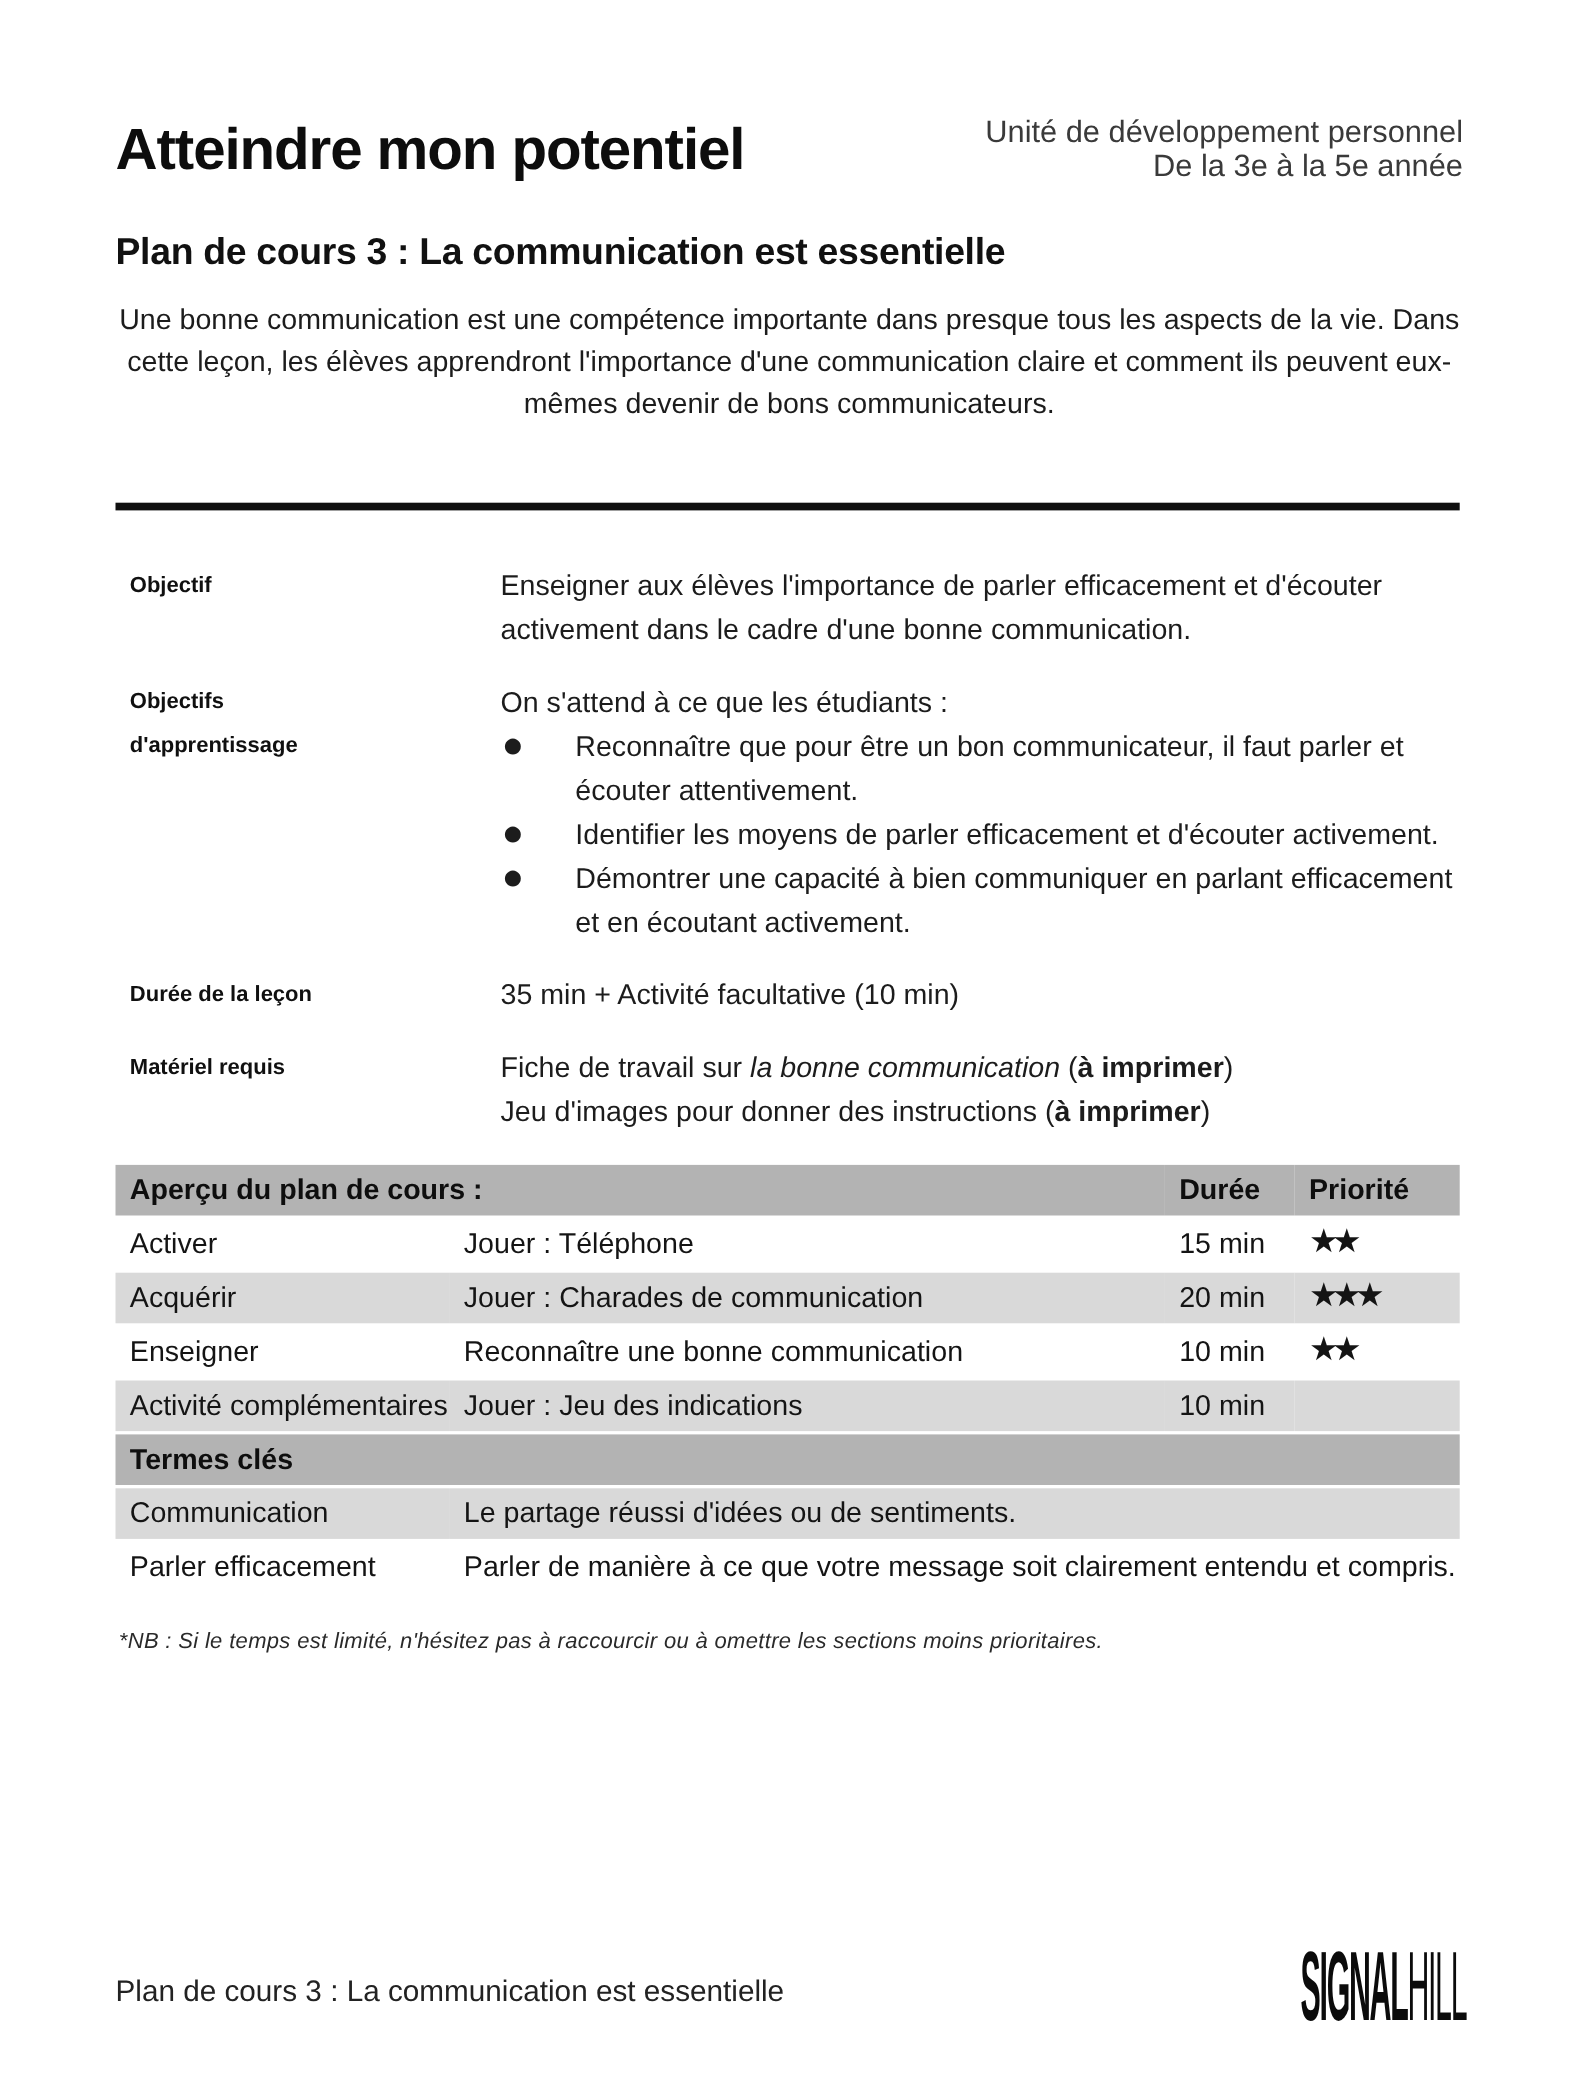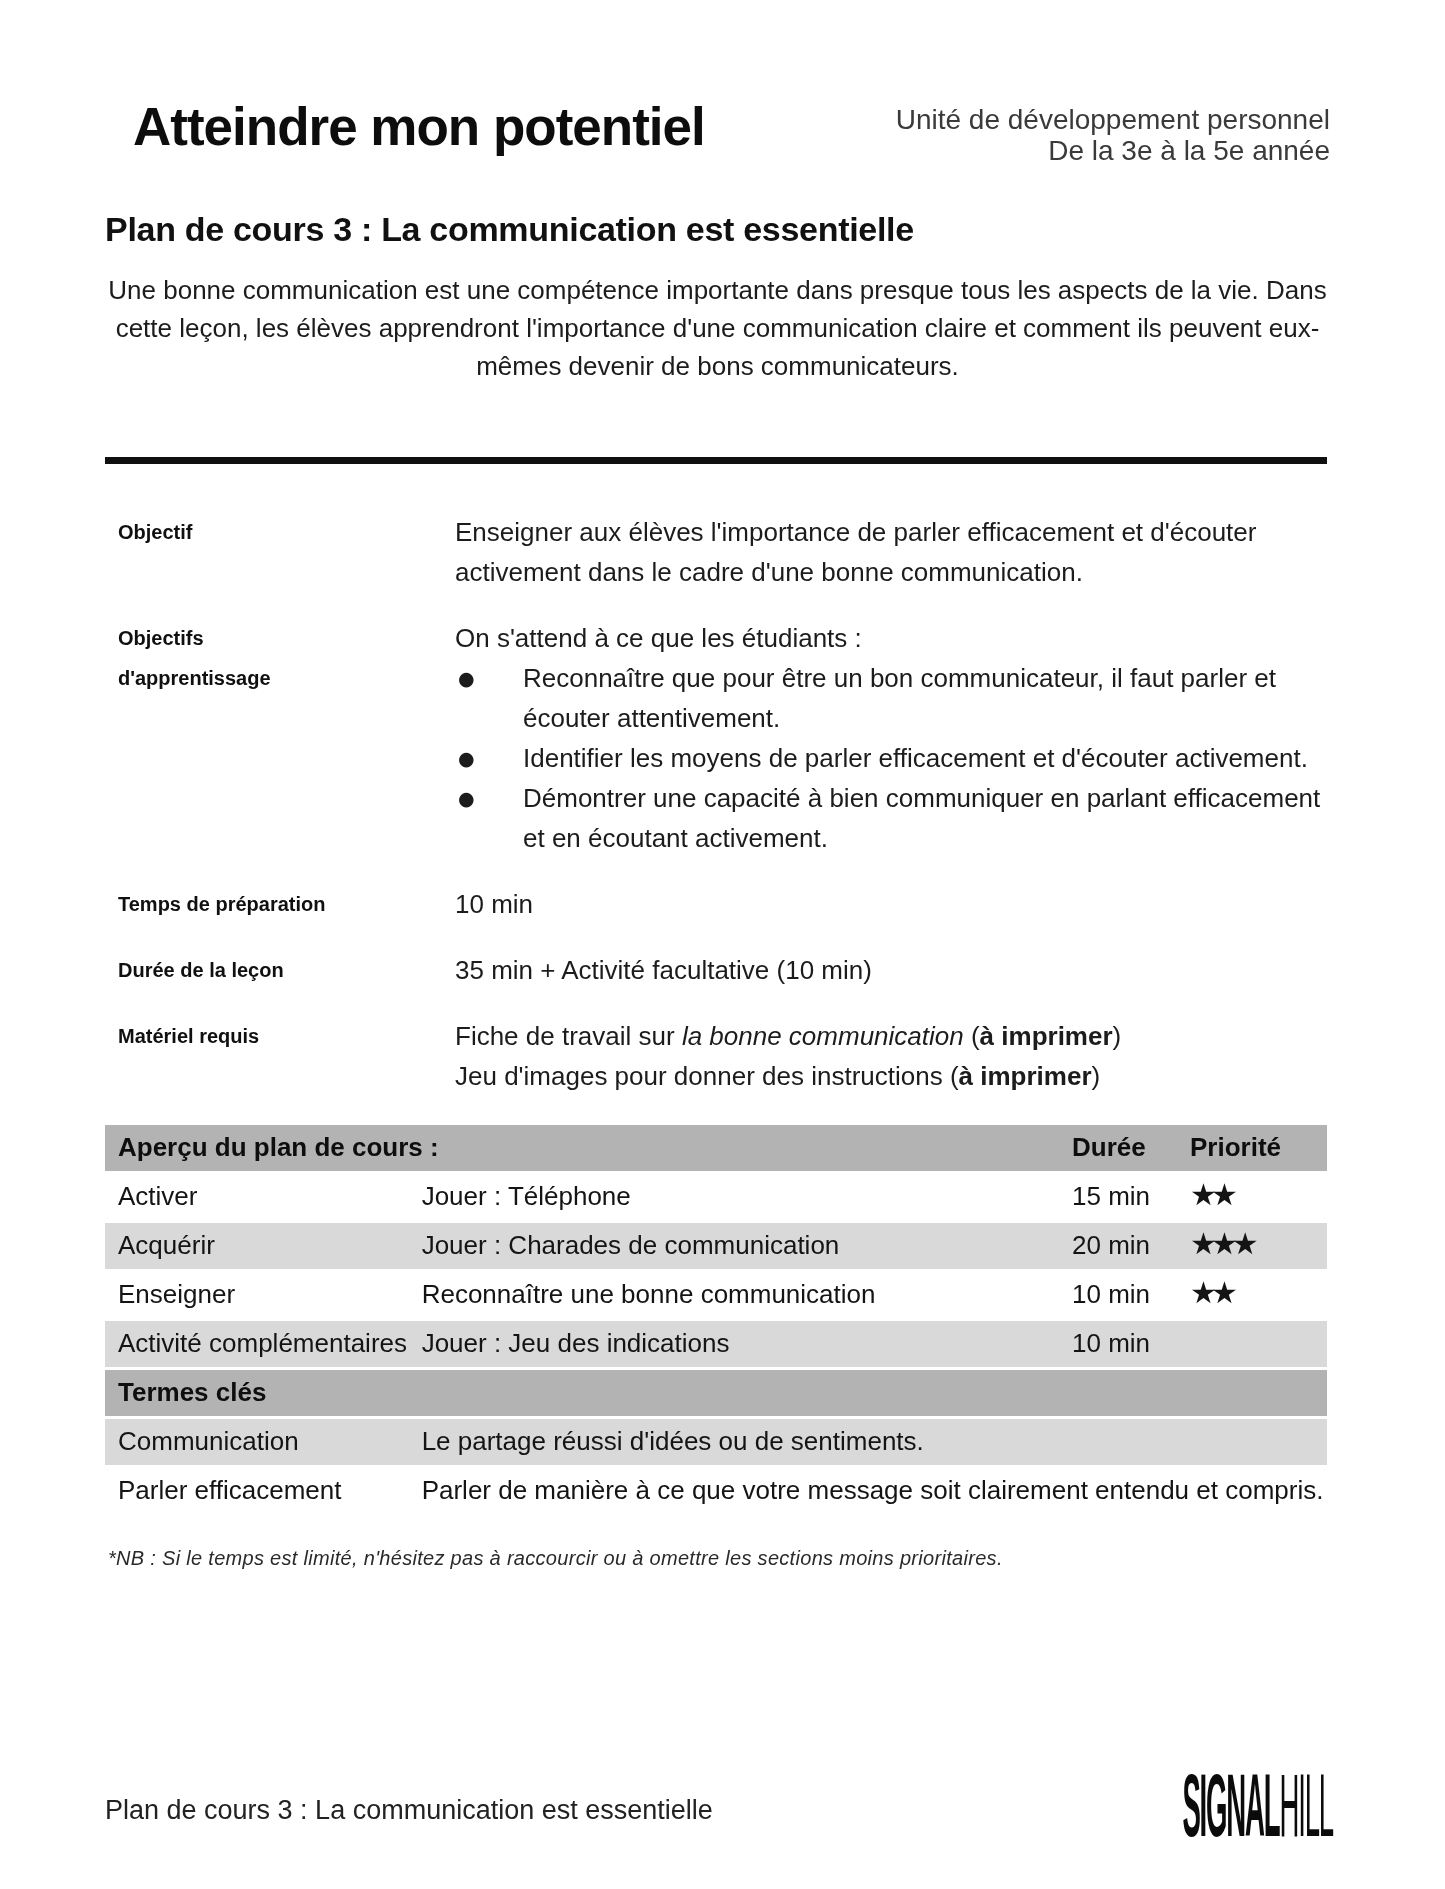--- a/index.html
+++ b/index.html
@@ -15,21 +15,21 @@
     color:var(--ink);
     position:relative;
     overflow:hidden;
   }
   .page{
     position:relative;
     width:1445px;height:1889px;
     padding:98px 115px 0 105px;
   }
   
-  .topbar{display:flex;justify-content:space-between;align-items:flex-start;margin-left:28px;}
+  .topbar{display:flex;justify-content:space-between;align-items:flex-end;}
   .brand-title{
     font-size:53px;font-weight:800;letter-spacing:-1px;
     line-height:58px;color:#0d0d0d;
   }
   .unit-info{
     text-align:right;font-size:28px;font-weight:400;
     color:#3a3a3a;line-height:31px;padding-top:6px;
   }
   
   .lesson-title{
@@ -148,24 +148,20 @@
             <span class="li-text">Identifier les moyens de parler efficacement et d'écouter activement.</span>
           </li>
           <li>
             <span class="bullet">●</span>
             <span class="li-text">Démontrer une capacité à bien communiquer en parlant efficacement et en écoutant activement.</span>
           </li>
         </ul>
       </div>
     </div>
 
-    <div class="drow">
-      <div class="dlabel">Temps de préparation</div>
-      <div class="dcontent">10 min</div>
-    </div>
 
     <div class="drow">
       <div class="dlabel">Durée de la leçon</div>
       <div class="dcontent">35 min + Activité facultative (10 min)</div>
     </div>
 
     <div class="drow">
       <div class="dlabel">Matériel requis</div>
       <div class="dcontent">
         <div><span>Fiche de travail sur </span><span class="it">la bonne communication</span><span> (</span><span class="bd">à imprimer</span><span>)</span></div>

